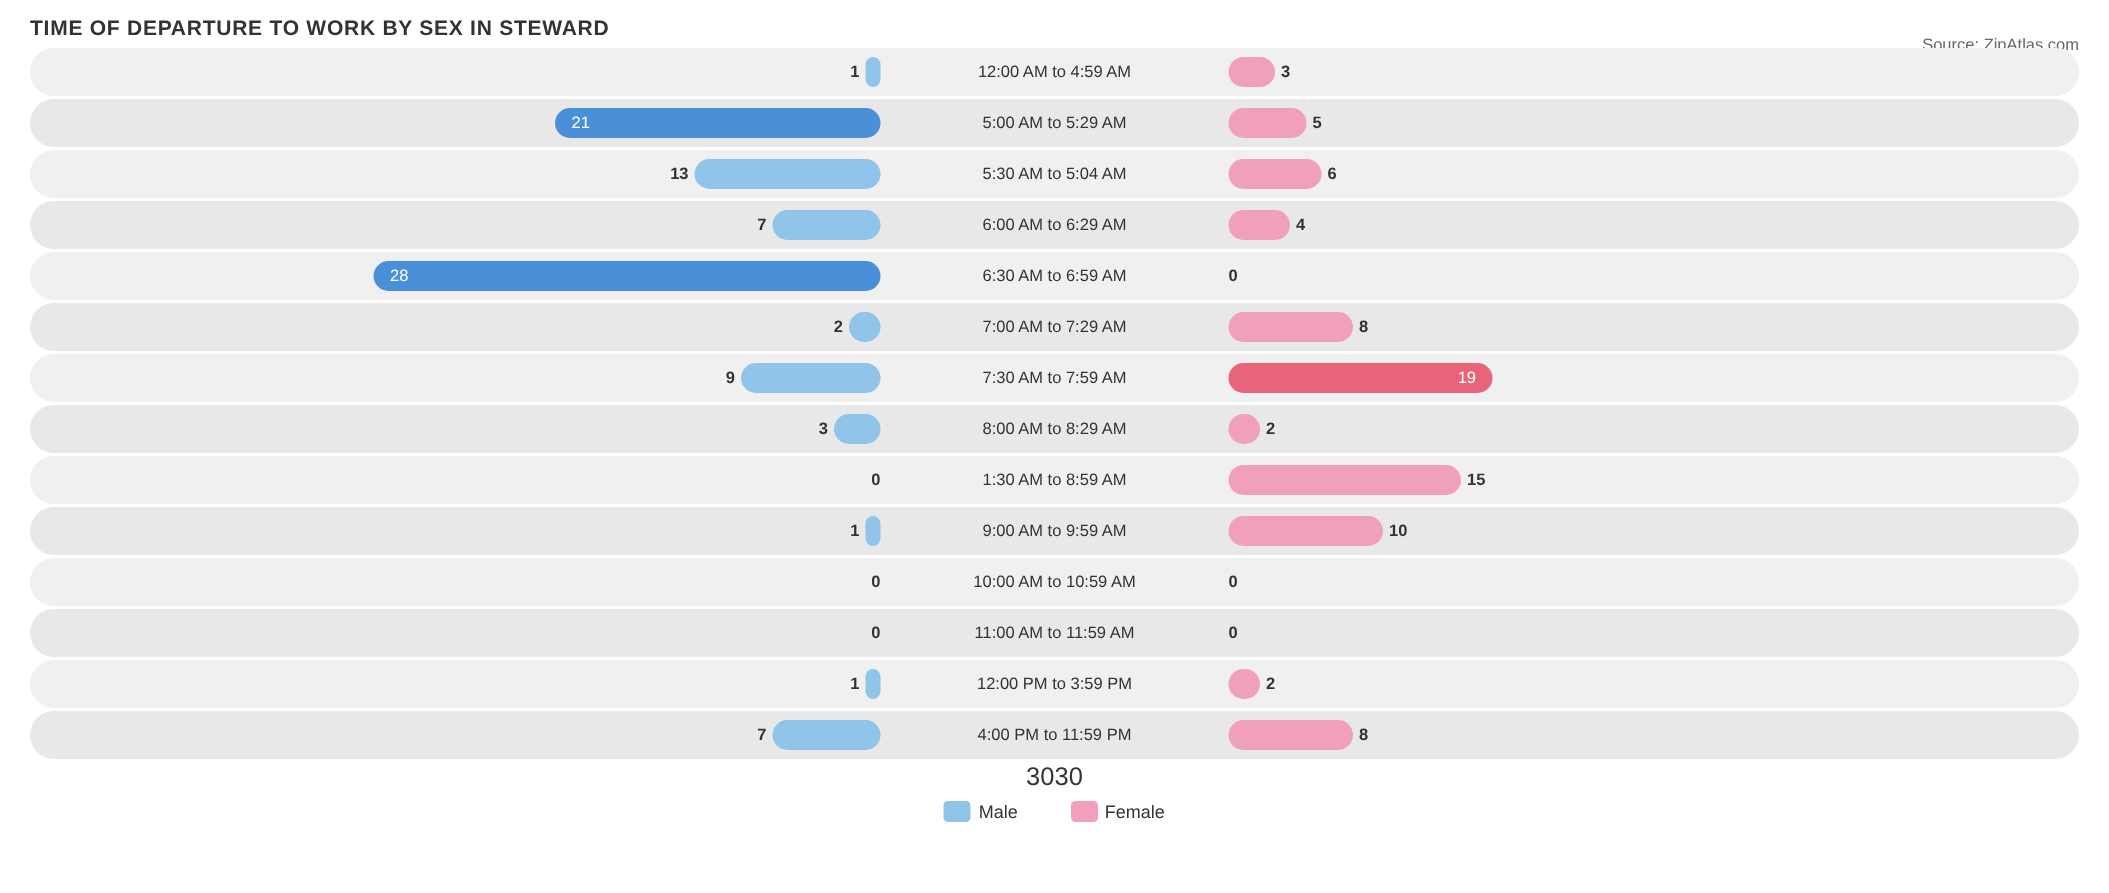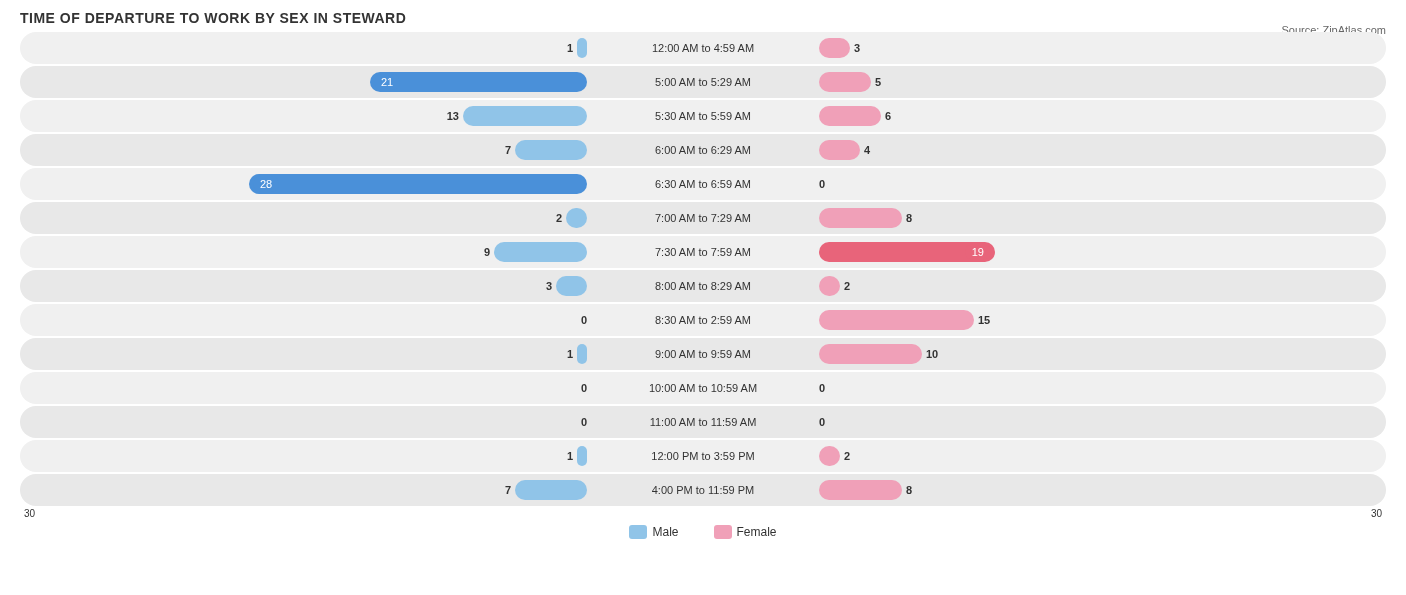--- a/index.html
+++ b/index.html
@@ -126,22 +126,22 @@
       align-items: center;
       gap: 5px;
     }
     .legend-box {
       width: 18px;
       height: 14px;
       border-radius: 3px;
     }
     .axis-labels {
       display: flex;
-      justify-content: space-between;
-      font-size: 10px;
+      justify-content: center;
+      font-size: 17px;
       color: #333;
       margin-top: 2px;
       padding: 0 4px;
     }
     
     .bar.male.highlight { background: #4a90d9; }
     .bar.female.highlight { background: #e8647a; }
   </style>
 </head>
 <body>
@@ -173,21 +173,21 @@
     <div class="female-bar-container">
       <div class="bar female" style="width:52px;margin-right:4px;"></div>
       <span class="value-right">5</span>
     </div>
   </div>
       <div class="row" style="background: rgb(240, 240, 240);">
     <div class="male-bar-container">
       <span class="value-left">13</span>
       <div class="bar male" style="width:124px;margin-left:4px;"></div>
     </div>
-    <div class="label-section">5:30 AM to 5:59 AM</div>
+    <div class="label-section">5:30 AM to 5:04 AM</div>
     <div class="female-bar-container">
       <div class="bar female" style="width:62px;margin-right:4px;"></div>
       <span class="value-right">6</span>
     </div>
   </div>
       <div class="row" style="background: rgb(232, 232, 232);">
     <div class="male-bar-container">
       <span class="value-left">7</span>
       <div class="bar male" style="width:72px;margin-left:4px;"></div>
     </div>
@@ -241,21 +241,21 @@
     <div class="female-bar-container">
       <div class="bar female" style="width:21px;margin-right:4px;"></div>
       <span class="value-right">2</span>
     </div>
   </div>
       <div class="row" style="background: rgb(240, 240, 240);">
     <div class="male-bar-container">
       <span class="value-left">0</span>
 
     </div>
-    <div class="label-section">8:30 AM to 2:59 AM</div>
+    <div class="label-section">1:30 AM to 8:59 AM</div>
     <div class="female-bar-container">
       <div class="bar female" style="width:155px;margin-right:4px;"></div>
       <span class="value-right">15</span>
     </div>
   </div>
       <div class="row" style="background: rgb(232, 232, 232);">
     <div class="male-bar-container">
       <span class="value-left">1</span>
       <div class="bar male" style="width:10px;margin-left:4px;"></div>
     </div>

